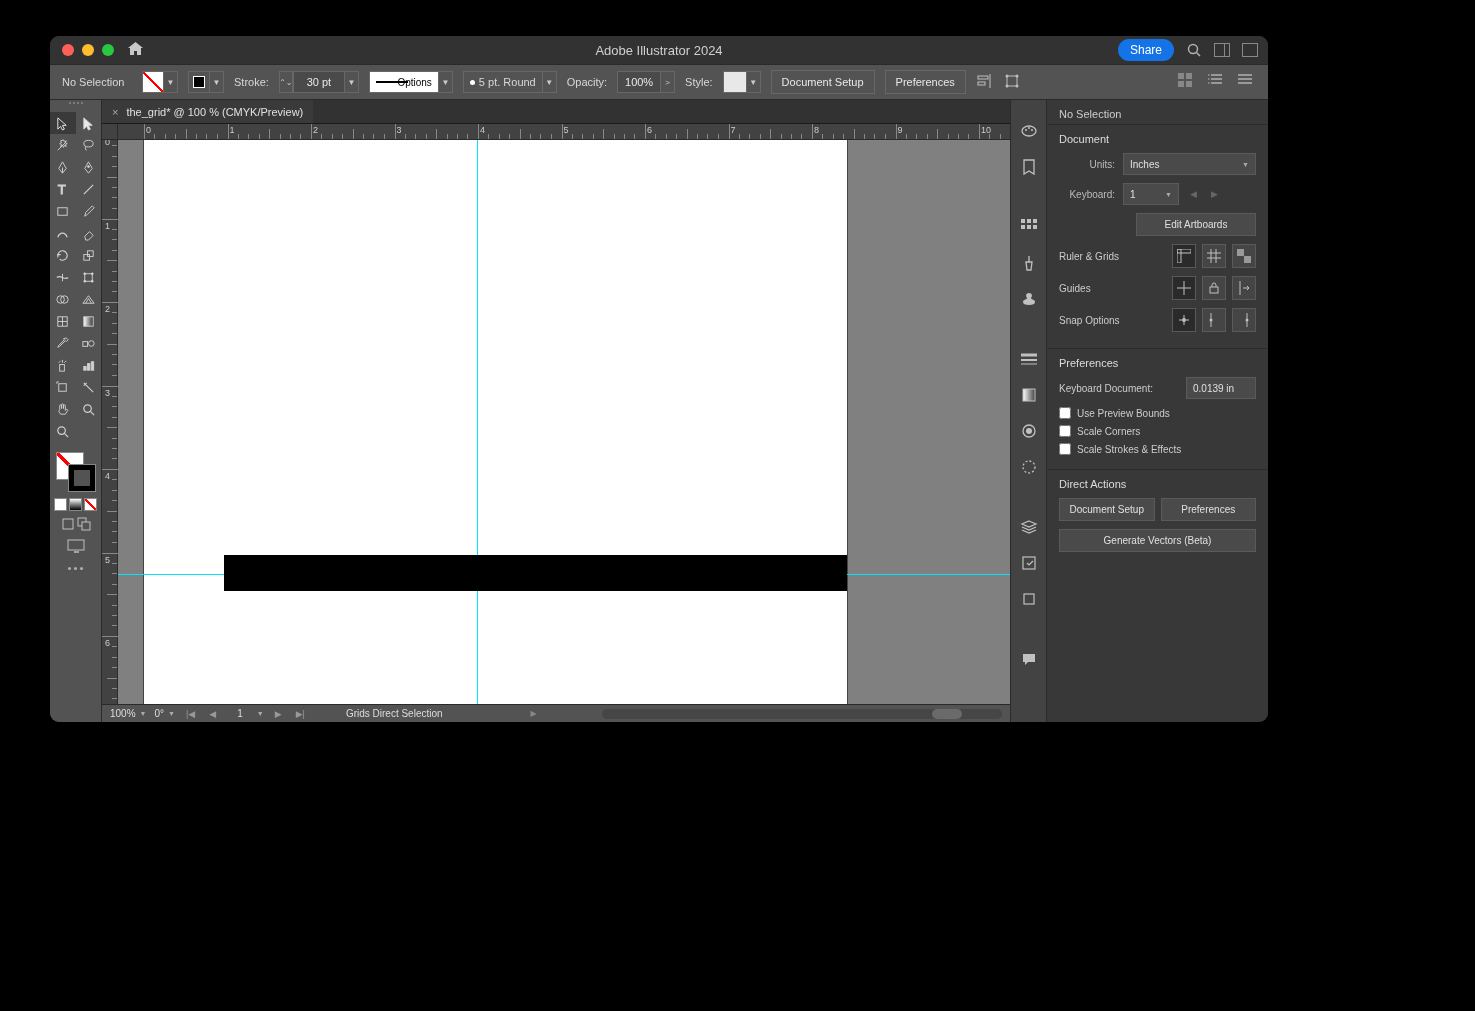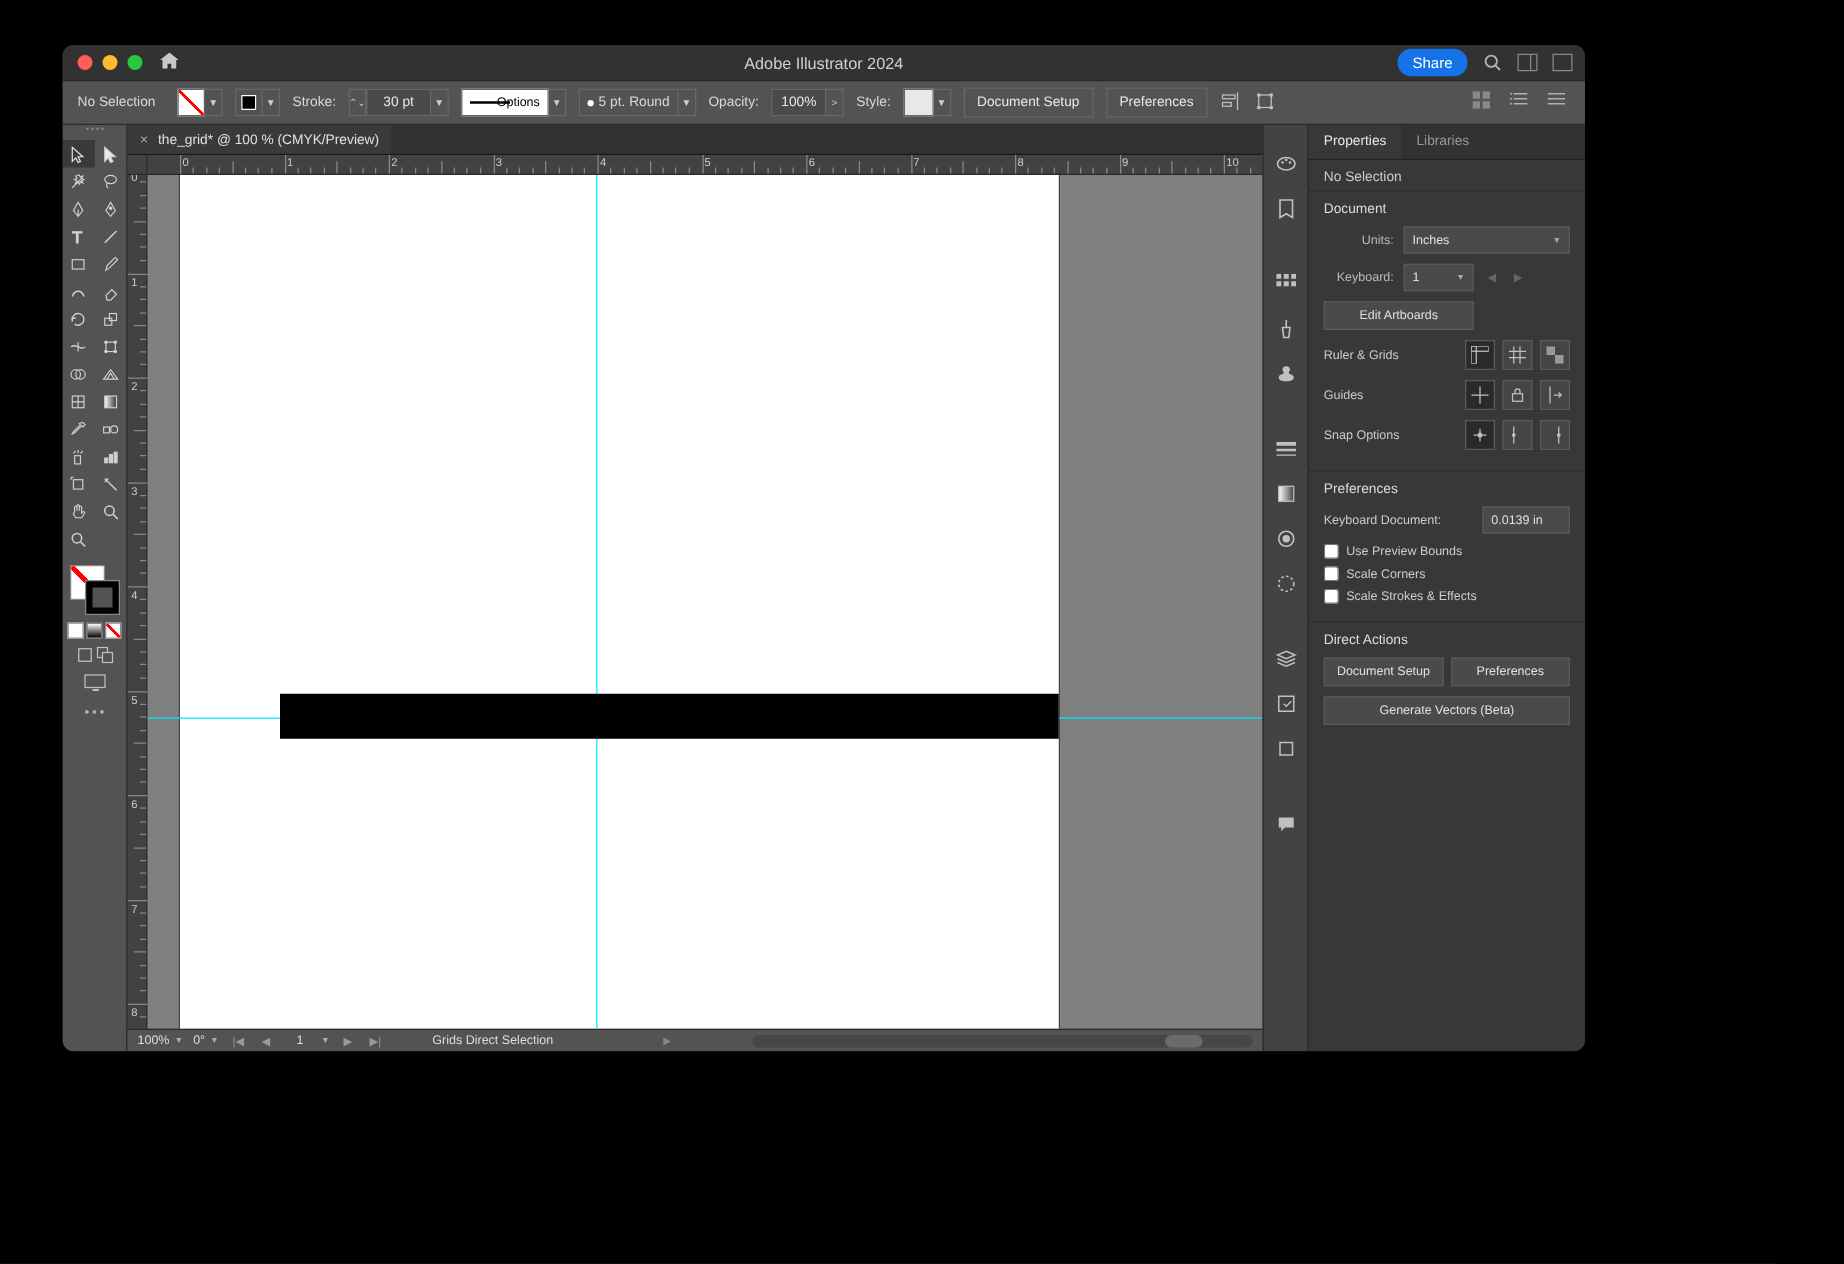--- a/index.html
+++ b/index.html
@@ -1,17 +1,17 @@
 <!DOCTYPE html>
 <html><head>
 <meta charset="utf-8">
 <style>
 *{margin:0;padding:0;box-sizing:border-box;font-family:-apple-system,Helvetica,Arial,sans-serif;user-select:none}
 body{background:#000;width:1475px;height:1011px;overflow:hidden}
-.window{position:absolute;left:50px;top:36px;width:1218px;height:805px;background:#323232;border-radius:9px;overflow:hidden;box-shadow:0 10px 40px rgba(0,0,0,.5);display:flex;flex-direction:column}
+.window{position:absolute;left:50px;top:36px;width:1218px;height:686px;background:#323232;border-radius:9px;overflow:hidden;box-shadow:0 10px 40px rgba(0,0,0,.5);display:flex;flex-direction:column}
 .titlebar{height:28px;background:#323232;display:flex;align-items:center;padding:0 12px;position:relative}
 .lights{display:flex;gap:8px}
 .light{width:12px;height:12px;border-radius:50%}
 .red{background:#ff5f57}.yel{background:#febc2e}.grn{background:#28c840}
 .home-icon{margin-left:14px;color:#c8c8c8;font-size:14px}
 .title{position:absolute;left:50%;transform:translateX(-50%);color:#d0d0d0;font-size:13px}
 .tbar-right{position:absolute;right:10px;display:flex;align-items:center;gap:12px}
 .share-btn{background:#1473e6;color:#fff;font-size:12px;padding:4px 12px;border-radius:14px;border:none}
 .tbar-ico{width:16px;height:16px;color:#b0b0b0;display:flex;align-items:center;justify-content:center}
 .ctrlbar{height:36px;background:#535353;display:flex;align-items:center;padding:0 12px;gap:10px;font-size:11px;color:#d8d8d8;border-top:1px solid #2a2a2a;border-bottom:1px solid #2a2a2a}
@@ -748,24 +748,20 @@
         </div>
       <div style="height:10px"></div>
       <div class="dock-btn">
           <svg width="16" height="16">
             <path d="M2 3h12v8h-7l-3 3v-3h-2z" fill="#c0c0c0"></path>
           </svg>
         </div>
     </div>
 
     <div class="props">
-      <div class="prop-tabs">
-        <div class="ptab active">Properties</div>
-        <div class="ptab">Libraries</div>
-      </div>
       <div class="psec" style="padding-bottom:4px">
         <div>No Selection</div>
       </div>
       <div class="psec">
         <div class="psec-title">Document</div>
         <div class="prow">
           <label>Units:</label>
           <div class="psel">
               <span>Inches</span>
               <span class="caret">▼</span>
@@ -773,21 +769,21 @@
         </div>
         <div class="prow">
           <label>Keyboard:</label>
           <div class="psel" style="flex:0 0 56px">
               <span>1</span>
               <span class="caret">▼</span>
             </div>
           <span class="nav-arr">◀</span>
           <span class="nav-arr">▶</span>
         </div>
-        <div class="prow" style="">
+        <div class="prow" style="justify-content:flex-end">
           <div class="pbtn" style="flex:0 0 120px">Edit Artboards</div>
         </div>
         <div class="prow">
           <span>Ruler &amp; Grids</span>
           <div class="icon-row">
             <div class="picon active">
                 <svg width="14" height="14">
                   <rect x="0" y="0" width="14" height="4" fill="none" stroke="currentColor"></rect>
                   <rect x="0" y="0" width="4" height="14" fill="none" stroke="currentColor"></rect>
                 </svg>

